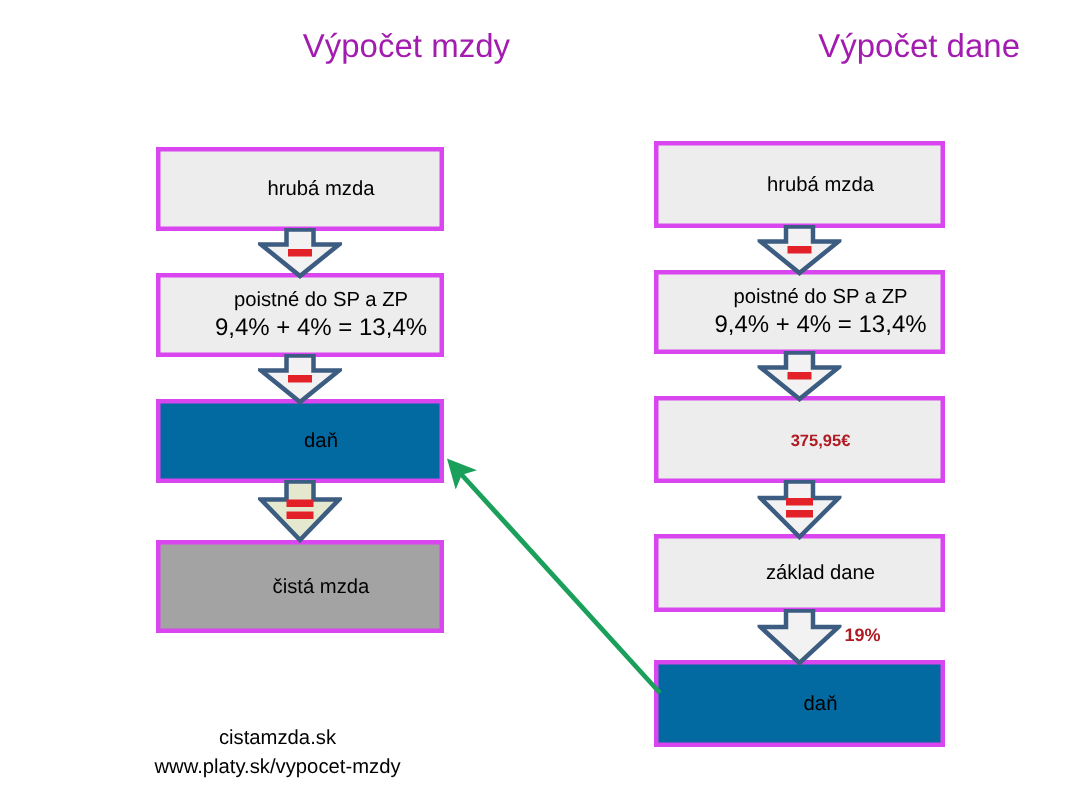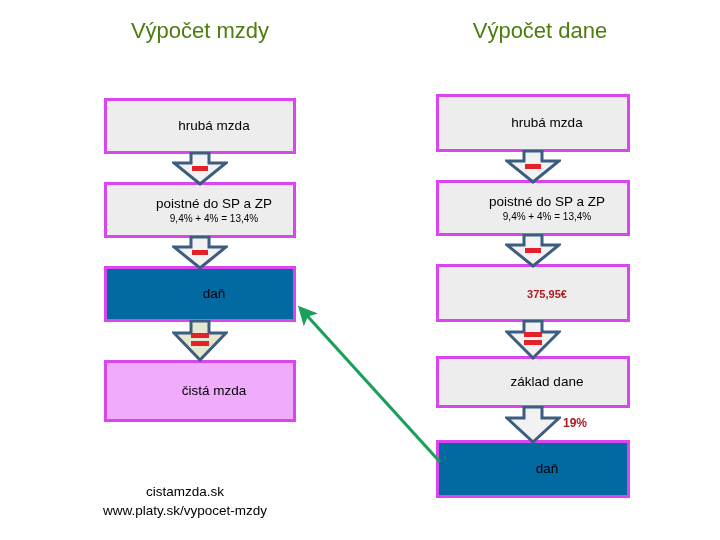--- a/index.html
+++ b/index.html
@@ -16,51 +16,51 @@
   }
   #canvas {
     position: relative;
     width: 720px;
     height: 540px;
   }
 
   .col-title {
     position: absolute;
     font-size: 22px;
-    color: #4d7c0f;
-    text-align: center;
+    color: #a21caf;
+    text-align: right;
     white-space: nowrap;
     letter-spacing: 0px;
   }
   #title-left  { left: 60px;  top: 18px; width: 280px; }
   #title-right { left: 400px; top: 18px; width: 280px; }
 
   .node {
     position: absolute;
     box-sizing: border-box;
     border: 3px solid #d946ef;
     background: #EDEDED;
     display: flex;
     flex-direction: column;
     align-items: center;
     justify-content: center;
     text-align: center;
     padding-left: 28px;
   }
   .node.green { background: #0369a1; }
-  .node.grey  { background: #f0abfc; }
+  .node.grey  { background: #a3a3a3; }
 
   .node-label {
     font-size: 13.5px;
     color: #000000;
     line-height: 1.15;
     white-space: nowrap;
   }
   .node-sub {
-    font-size: 10px;
+    font-size: 16px;
     color: #000000;
     margin-top: 2px;
     white-space: nowrap;
   }
   .node-sub.red {
     color: #B01A22;
     font-weight: bold;
     font-size: 11px;
   }
 

